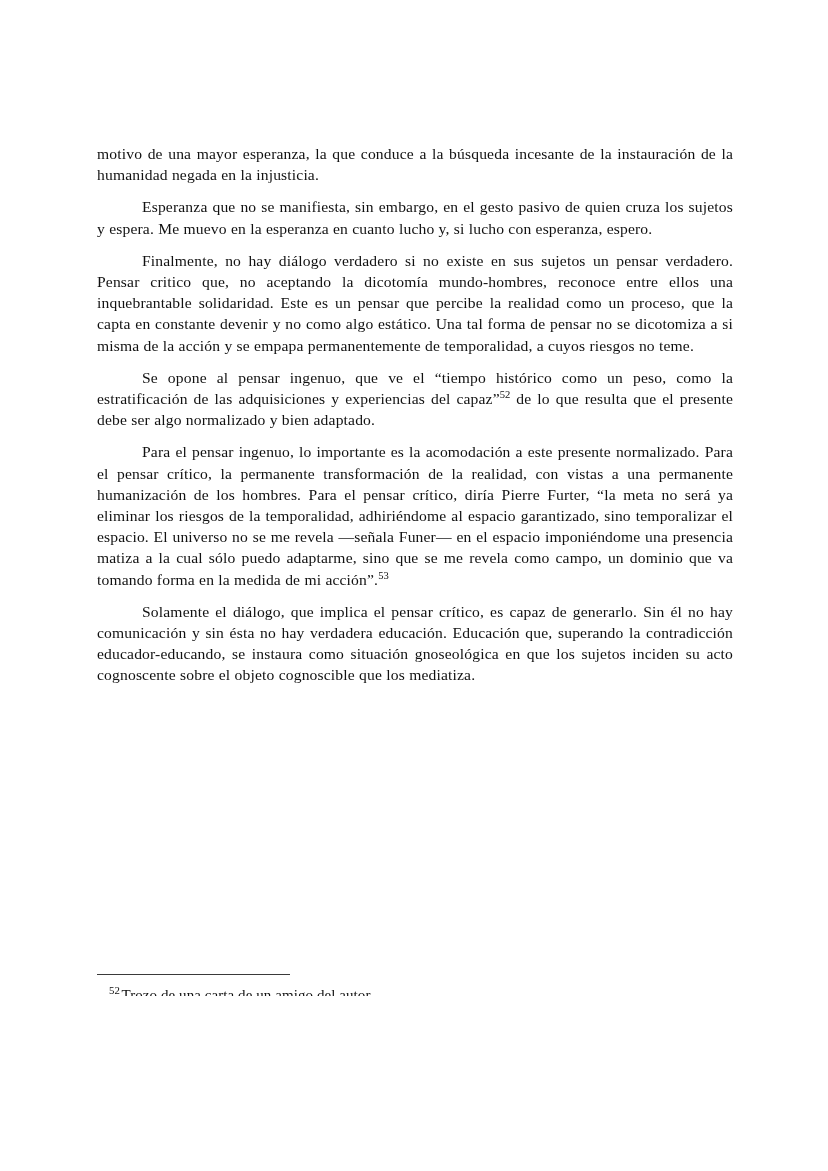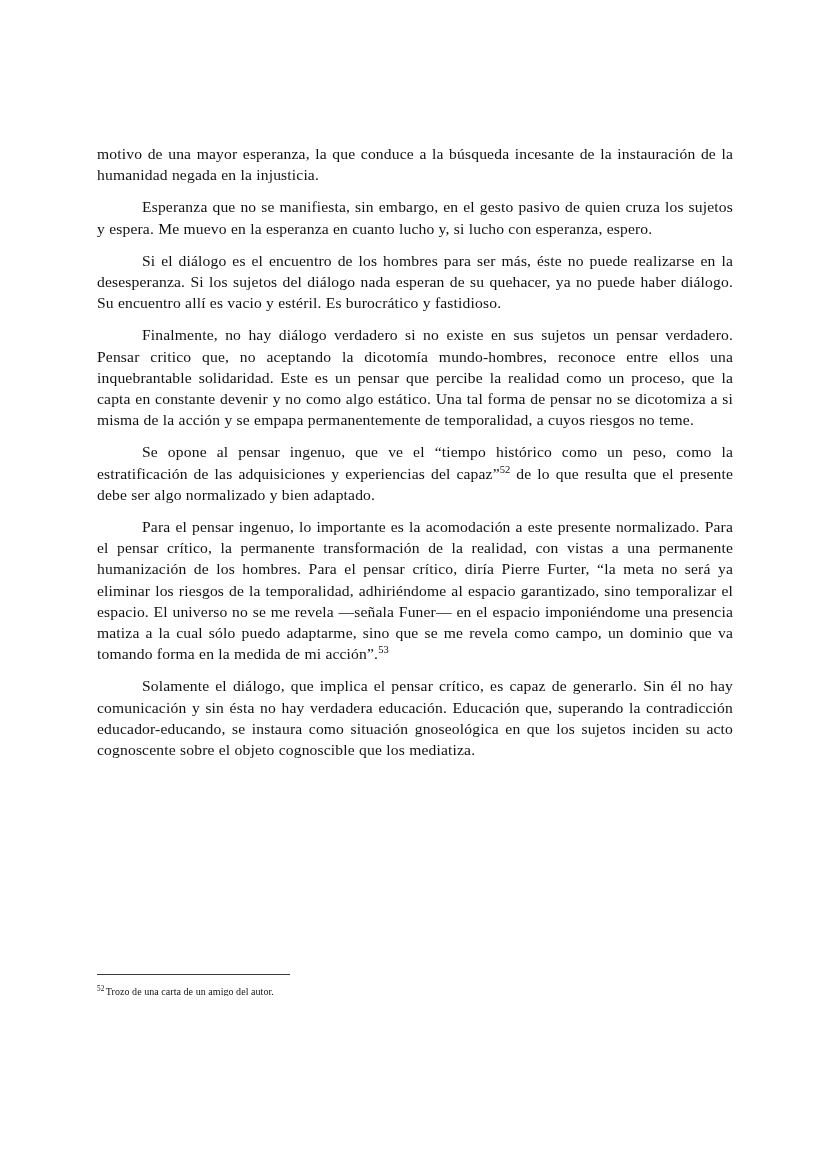--- a/index.html
+++ b/index.html
@@ -72,22 +72,22 @@
 
   .footnote-rule {
     width: 193px;
     height: 0;
     border: 0;
     border-top: 1.1px solid #3a3a3a;
     margin: 0 0 8px 0;
   }
 
   .footnote {
-    margin: 0;
-    font-size: 10px;
+    margin: 12px;
+    font-size: 15px;
     line-height: 17.2px;
     text-align: left;
     letter-spacing: 0.005em;
   }
 
   .footnote sup {
     font-size: 0.72em;
     vertical-align: super;
     line-height: 0;
     margin-right: 1.5px;
@@ -114,21 +114,20 @@
 <body>
 
 <div class="page">
 
   <div class="text-column">
 
     <p class="para no-indent">motivo de una mayor esperanza, la que conduce a la búsqueda incesante de la instauración de la humanidad negada en la injusticia.</p>
 
     <p class="para">Esperanza que no se manifiesta, sin embargo, en el gesto pasivo de quien cruza los sujetos y espera. Me muevo en la esperanza en cuanto lucho y, si lucho con esperanza, espero.</p>
 
-    <p class="para">Si el diálogo es el encuentro de los hombres para ser más, éste no puede realizarse en la desesperanza. Si los sujetos del diálogo nada esperan de su quehacer, ya no puede haber diálogo. Su encuentro allí es vacio y estéril. Es burocrático y fastidioso.</p>
 
     <p class="para">Finalmente, no hay diálogo verdadero si no existe en sus sujetos un pensar verdadero. Pensar critico que, no aceptando la dicotomía mundo-hombres, reconoce entre ellos una inquebrantable solidaridad. Este es un pensar que percibe la realidad como un proceso, que la capta en constante devenir y no como algo estático. Una tal forma de pensar no se dicotomiza a si misma de la acción y se empapa permanentemente de temporalidad, a cuyos riesgos no teme.</p>
 
     <p class="para"><span>Se opone al pensar ingenuo, que ve el “tiempo histórico como un peso, como la estratificación de las adquisiciones y experiencias del capaz”</span><sup class="fn-ref">52</sup><span> de lo que resulta que el presente debe ser algo normalizado y bien adaptado.</span></p>
 
     <p class="para"><span>Para el pensar ingenuo, lo importante es la acomodación a este presente normalizado. Para el pensar crítico, la permanente transformación de la realidad, con vistas a una permanente humanización de los hombres. Para el pensar crítico, diría Pierre Furter, “la meta no será ya eliminar los riesgos de la temporalidad, adhiriéndome al espacio garantizado, sino temporalizar el espacio. El universo no se me revela —señala Funer— en el espacio imponiéndome una presencia matiza a la cual sólo puedo adaptarme, sino que se me revela como campo, un dominio que va tomando forma en la medida de mi acción”.</span><sup class="fn-ref">53</sup><span></span></p>
 
 
     <p class="para">Solamente el diálogo, que implica el pensar crítico, es capaz de generarlo. Sin él no hay comunicación y sin ésta no hay verdadera educación. Educación que, superando la contradicción educador-educando, se instaura como situación gnoseológica en que los sujetos inciden su acto cognoscente sobre el objeto cognoscible que los mediatiza.</p>
   </div>

